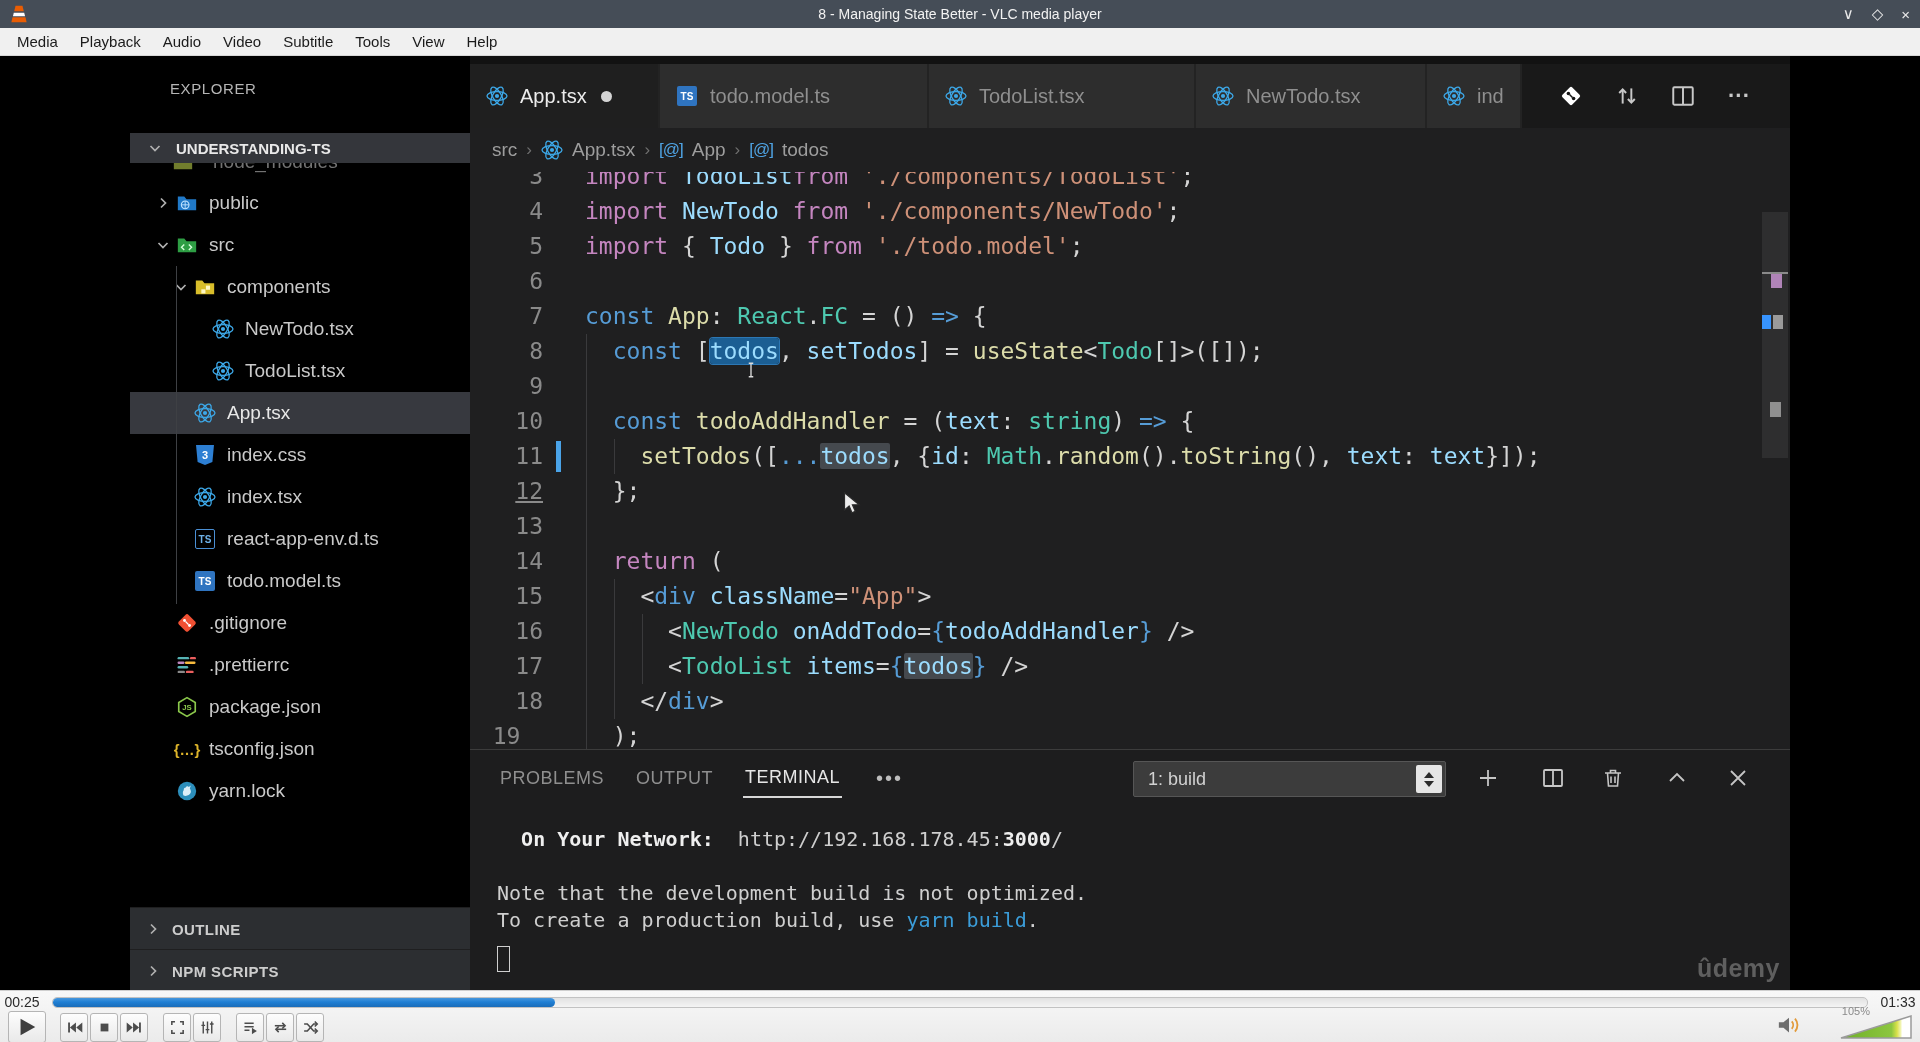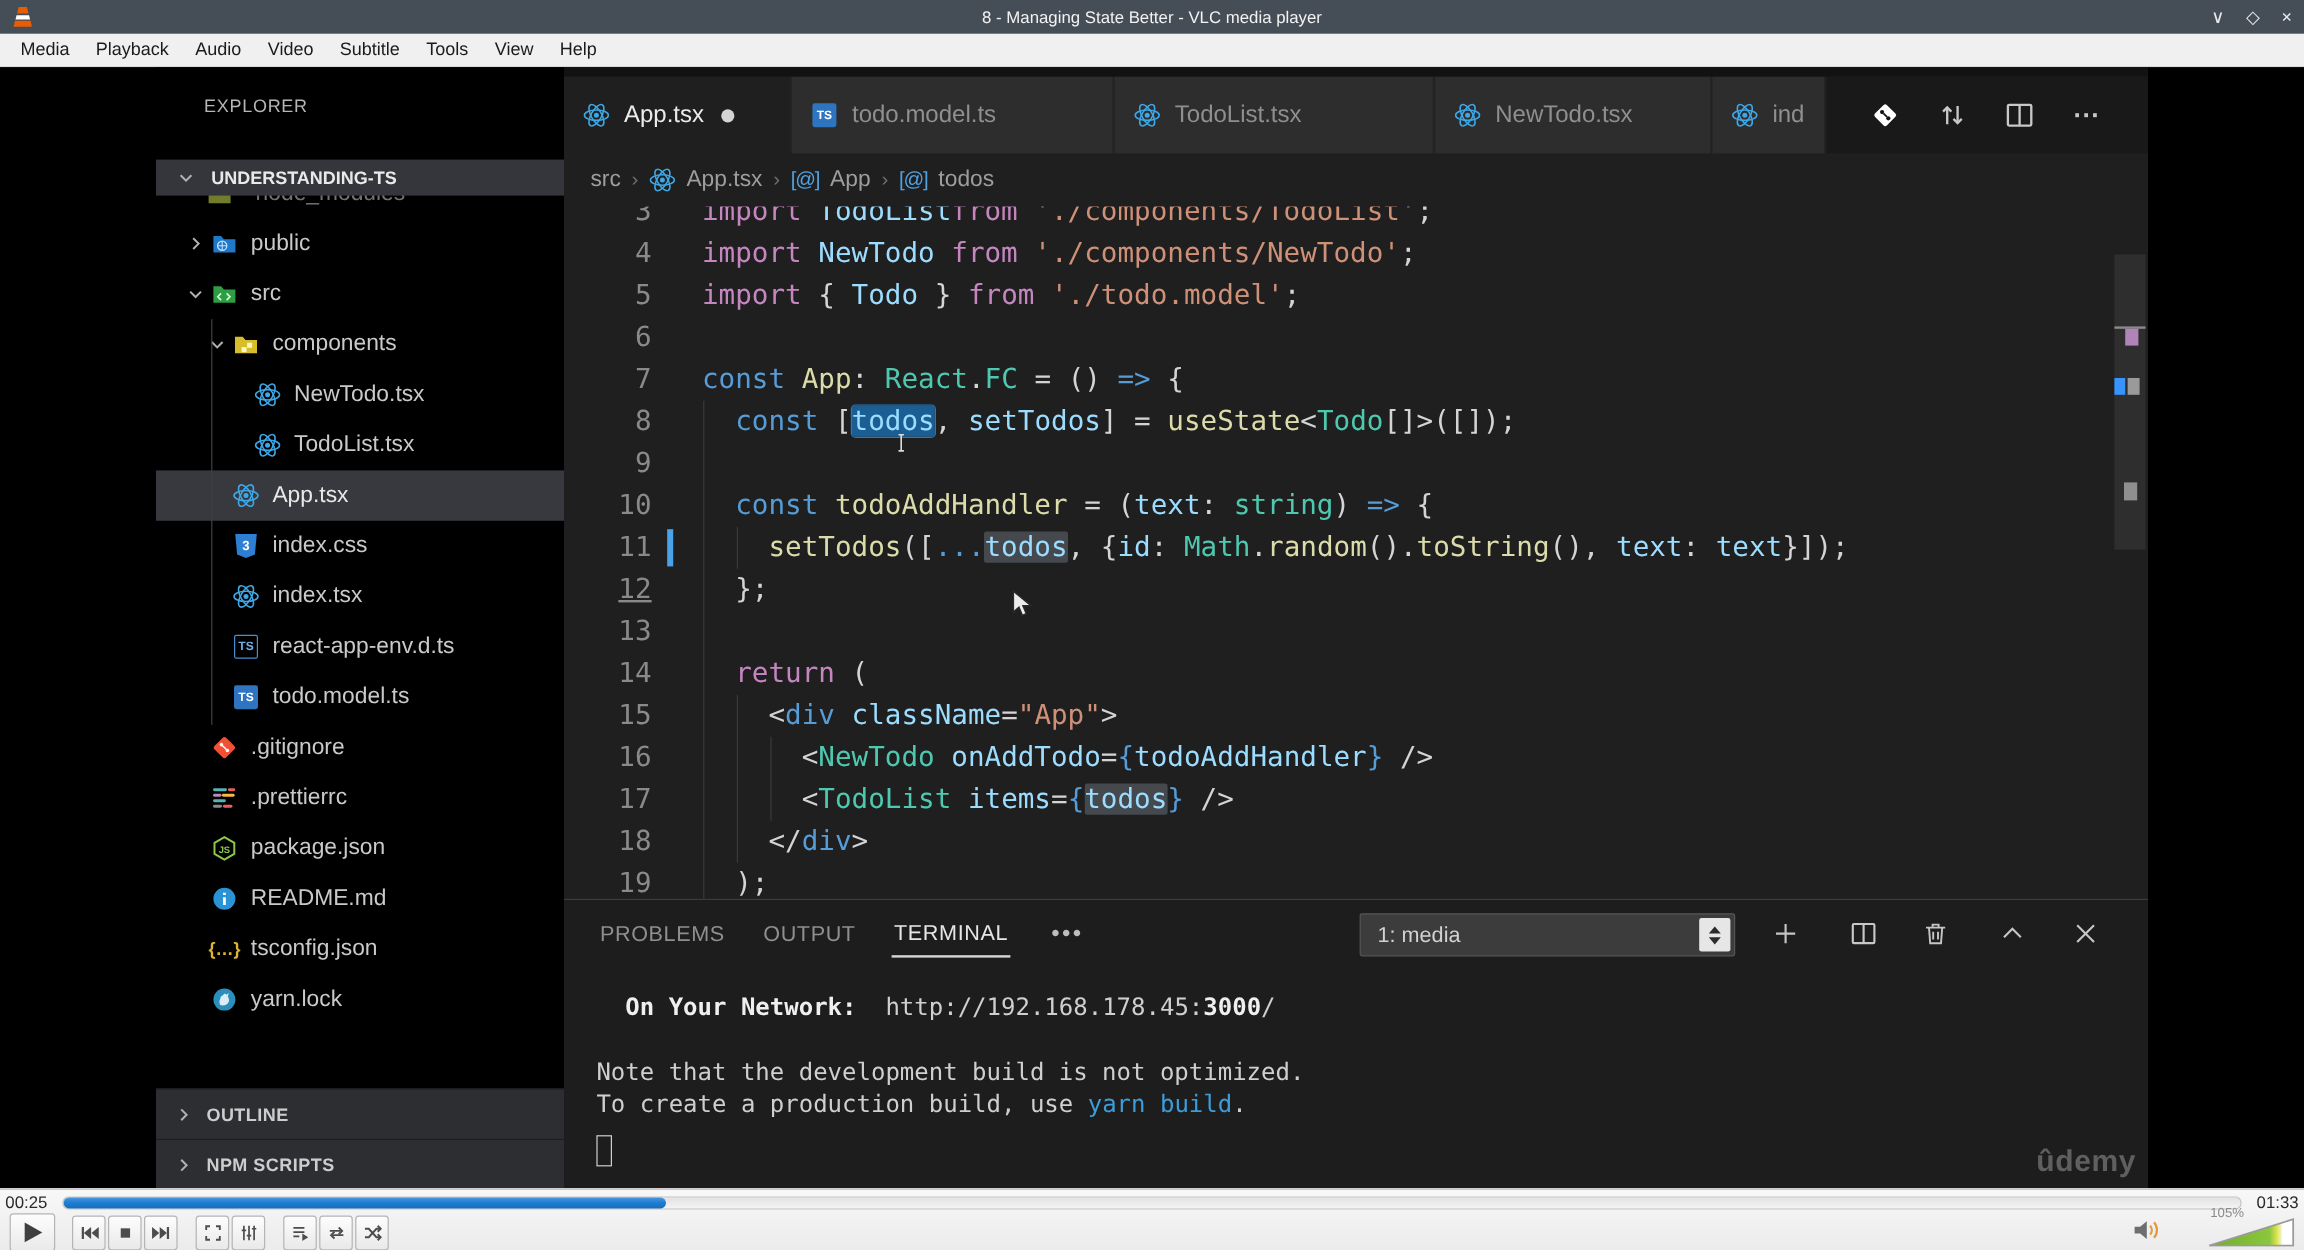--- a/index.html
+++ b/index.html
@@ -311,30 +311,20 @@
           </div>
           <div class="tree-row" style="padding-left: 22px;">
             <span class="tchev"></span>
             <span class="ficon">
               <svg viewBox="0 0 24 24">
                 <polygon points="12,1.8 21,7 21,17 12,22.2 3,17 3,7" fill="none" stroke="#8bc84b" stroke-width="1.8"></polygon>
                 <text x="12" y="15.8" font-size="8.5" fill="#8bc84b" text-anchor="middle" font-weight="bold" font-family="sans-serif">JS</text>
               </svg>
             </span>
             <span>package.json</span>
-          </div>
-          <div class="tree-row" style="padding-left: 22px;">
-            <span class="tchev"></span>
-            <span class="ficon">
-              <svg viewBox="0 0 24 24">
-                <circle cx="12" cy="12" r="10" fill="#2a93d5"></circle>
-                <path d="M12 6.6v2M12 10.6v7" stroke="#fff" stroke-width="2.6"></path>
-              </svg>
-            </span>
-            <span>README.md</span>
           </div>
           <div class="tree-row" style="padding-left: 22px;">
             <span class="tchev"></span>
             <span class="ficon">
               <div class="badge-braces">{…}</div>
             </span>
             <span>tsconfig.json</span>
           </div>
           <div class="tree-row" style="padding-left: 22px;">
             <span class="tchev"></span>
@@ -508,21 +498,21 @@
             <div class="gut" style="top: 372px;">14</div>
             <div class="cline" style="top: 372px;"><span class="c-pun">  </span><span class="c-kw">return</span><span class="c-pun"> (</span></div>
             <div class="gut" style="top: 407px;">15</div>
             <div class="cline" style="top: 407px;"><span class="c-pun">    &lt;</span><span class="c-st">div</span><span class="c-pun"> </span><span class="c-var">className</span><span class="c-pun">=</span><span class="c-str">"App"</span><span class="c-pun">&gt;</span></div>
             <div class="gut" style="top: 442px;">16</div>
             <div class="cline" style="top: 442px;"><span class="c-pun">      &lt;</span><span class="c-ty">NewTodo</span><span class="c-pun"> </span><span class="c-var">onAddTodo</span><span class="c-pun">=</span><span class="c-st">{</span><span class="c-var">todoAddHandler</span><span class="c-st">}</span><span class="c-pun"> /&gt;</span></div>
             <div class="gut" style="top: 477px;">17</div>
             <div class="cline" style="top: 477px;"><span class="c-pun">      &lt;</span><span class="c-ty">TodoList</span><span class="c-pun"> </span><span class="c-var">items</span><span class="c-pun">=</span><span class="c-st">{</span><span class="c-var h-occ">todos</span><span class="c-st">}</span><span class="c-pun"> /&gt;</span></div>
             <div class="gut" style="top: 512px;">18</div>
             <div class="cline" style="top: 512px;"><span class="c-pun">    &lt;/</span><span class="c-st">div</span><span class="c-pun">&gt;</span></div>
-            <div class="gut" style="top: 547px;">19</div>
+            <div class="gut" style="top: 547px; text-align: center;">19</div>
             <div class="cline" style="top: 547px;"><span class="c-pun">  );</span></div>
             <div class="gut" style="top: 572px;">20</div>
             <div class="cline" style="top: 572px;"><span class="c-pun">}</span></div>
           </div>
         <div id="caret"></div>
         <div id="scrollcol"></div>
         <div class="mark" style="left:1292px;top:100px;width:26px;height:2px;background:#8a8a8a"></div>
         <div class="mark" style="left:1301px;top:102px;width:11px;height:14px;background:#b084b8"></div>
         <div class="mark" style="left:1292px;top:143px;width:9px;height:14px;background:#3794ff"></div>
         <div class="mark" style="left:1303px;top:143px;width:10px;height:14px;background:#9a9a9a"></div>
@@ -540,21 +530,21 @@
       </div>
 
       <div id="panel">
         <div id="paneltabs">
             <div class="ptab">PROBLEMS</div>
             <div class="ptab">OUTPUT</div>
             <div class="ptab active">TERMINAL</div>
             <div id="pmore">•••</div>
           </div>
         <div id="pdropdown">
-          <span class="val">1: media</span>
+          <span class="val">1: build</span>
           <span id="spinner">
               <i class="up"></i>
               <i class="dn"></i>
             </span>
         </div>
         <div id="panelicons"></div>
         <div id="term">
           <div id="termlines">
               <div class="tline" style="top: 20px;"><span>  </span><span class="t-b">On Your Network:</span><span>  </span><span>http://192.168.178.45:</span><span class="t-b">3000</span><span>/</span></div>
               <div class="tline" style="top: 74px;"><span>Note that the development build is not optimized.</span></div>

